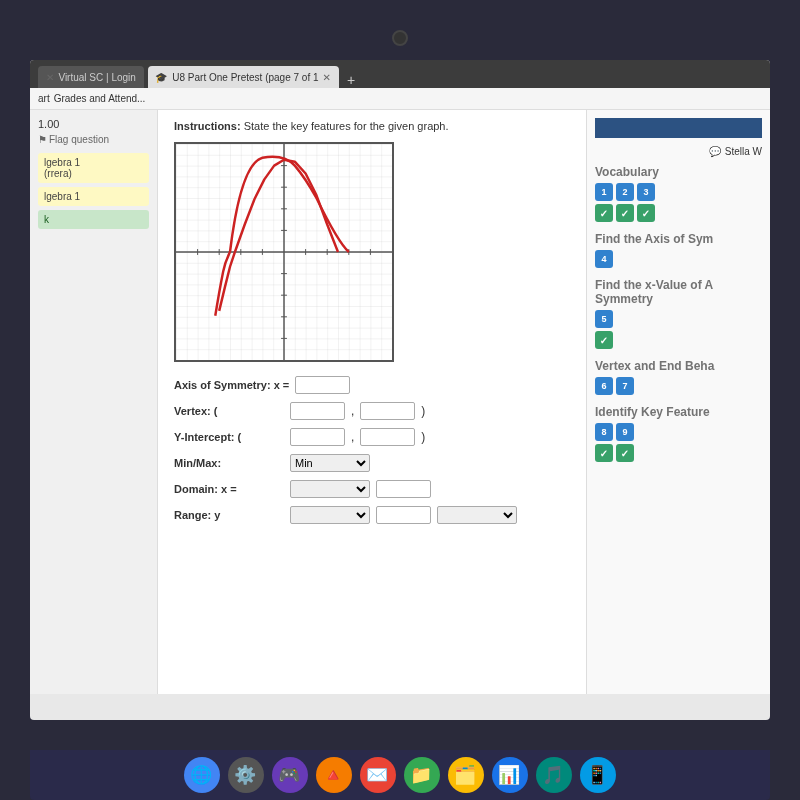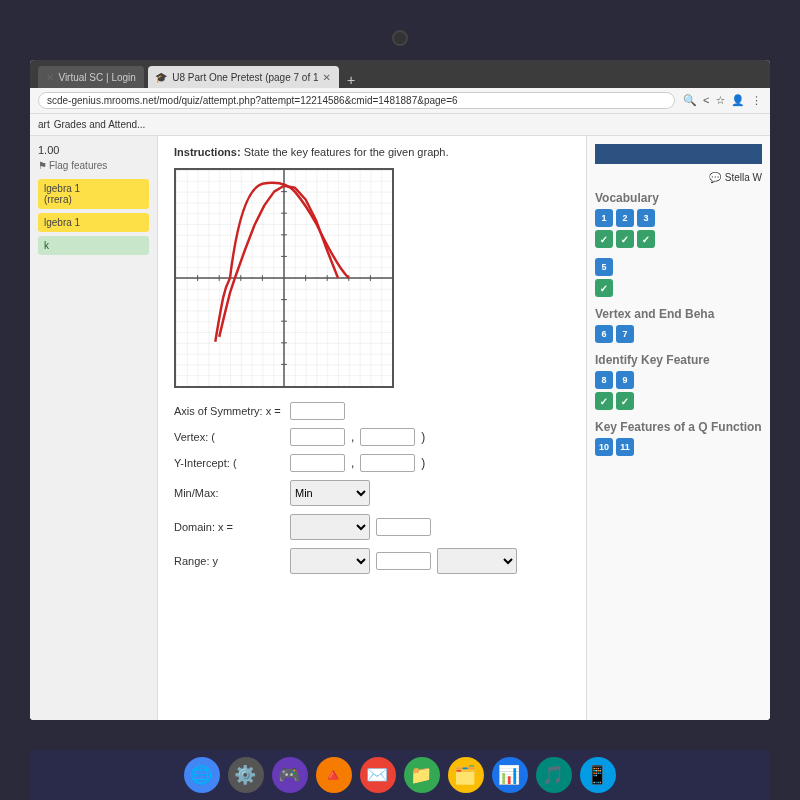--- a/index.html
+++ b/index.html
@@ -152,21 +152,21 @@
       border: none;
       color: #666;
       font-size: 10px;
       cursor: pointer;
       display: flex;
       align-items: center;
       gap: 2px;
     }
 
     .sidebar-nav-item {
-      background: #fde047;
+      background: #fef9c3;
       border-radius: 3px;
       padding: 4px 6px;
       margin-bottom: 4px;
       font-size: 10px;
       color: #444;
       cursor: pointer;
     }
 
     
     .center-content {
@@ -205,35 +205,36 @@
       align-items: center;
       margin-bottom: 8px;
       gap: 6px;
       font-size: 11px;
     }
 
     .form-label {
       min-width: 110px;
       font-size: 11px;
       color: #333;
+      font-weight: bold;
     }
 
     .form-input {
       border: 1px solid #aaa;
       border-radius: 2px;
       height: 18px;
       width: 55px;
       font-size: 11px;
       padding: 0 4px;
     }
 
     .form-select {
       border: 1px solid #aaa;
       border-radius: 2px;
-      height: 26px;
+      height: 18px;
       font-size: 11px;
       width: 80px;
     }
 
     .paren {
       font-size: 12px;
       color: #333;
     }
 
     .comma {
@@ -341,43 +342,33 @@
         <span>Virtual SC | Login</span>
       </div>
       <div class="tab">
         <span>🎓</span>
         <span>U8 Part One Pretest (page 7 of 1</span>
         <span class="tab-close">✕</span>
       </div>
       <span class="tab-add">+</span>
     </div>
 
-    <div class="address-bar">
-      <div class="address-url">scde-genius.mrooms.net/mod/quiz/attempt.php?attempt=12214586&amp;cmid=1481887&amp;page=6</div>
-      <div class="nav-icons">
-        <span>🔍</span>
-        <span>&lt;</span>
-        <span>☆</span>
-        <span>👤</span>
-        <span>⋮</span>
-      </div>
-    </div>
 
     <div class="bookmarks-bar">
       <span>art</span>
       <span>Grades and Attend...</span>
     </div>
 
     <div class="main-content">
 
       <div class="left-sidebar">
         <div class="sidebar-score">1.00</div>
         <button class="flag-btn">
           <span>⚑</span>
-          <span>Flag features</span>
+          <span>Flag question</span>
         </button>
         <div style="margin-top:8px;">
           <div class="sidebar-nav-item">lgebra 1<br>(rrera)</div>
           <div class="sidebar-nav-item">lgebra 1</div>
           <div class="sidebar-nav-item" style="background:#c8e6c9; color:#1b5e20;">k</div>
         </div>
       </div>
 
       <div class="center-content">
         <div class="instructions">
@@ -510,22 +501,29 @@
             <div class="badge badge-blue">2</div>
             <div class="badge badge-blue">3</div>
           </div>
           <div class="section-badges">
             <div class="badge badge-check">✓</div>
             <div class="badge badge-check">✓</div>
             <div class="badge badge-check">✓</div>
           </div>
         </div>
 
-
         <div class="section-item">
+          <div class="section-title">Find the Axis of Sym</div>
+          <div class="section-badges">
+            <div class="badge badge-blue">4</div>
+          </div>
+        </div>
+
+        <div class="section-item">
+          <div class="section-title">Find the x-Value of A Symmetry</div>
           <div class="section-badges">
             <div class="badge badge-blue">5</div>
           </div>
           <div class="section-badges">
             <div class="badge badge-check">✓</div>
           </div>
         </div>
 
         <div class="section-item">
           <div class="section-title">Vertex and End Beha</div>
@@ -540,27 +538,20 @@
           <div class="section-badges">
             <div class="badge badge-blue">8</div>
             <div class="badge badge-blue">9</div>
           </div>
           <div class="section-badges">
             <div class="badge badge-check">✓</div>
             <div class="badge badge-check">✓</div>
           </div>
         </div>
 
-        <div class="section-item">
-          <div class="section-title">Key Features of a Q Function</div>
-          <div class="section-badges">
-            <div class="badge badge-blue">10</div>
-            <div class="badge badge-blue">11</div>
-          </div>
-        </div>
       </div>
     </div>
   </div>
 
   <div class="taskbar">
     <div class="taskbar-icon" style="background:#4285f4;">🌐</div>
     <div class="taskbar-icon" style="background:#555;">⚙️</div>
     <div class="taskbar-icon" style="background:#673ab7;">🎮</div>
     <div class="taskbar-icon" style="background:#f57c00;">🔺</div>
     <div class="taskbar-icon" style="background:#ea4335;">✉️</div>

